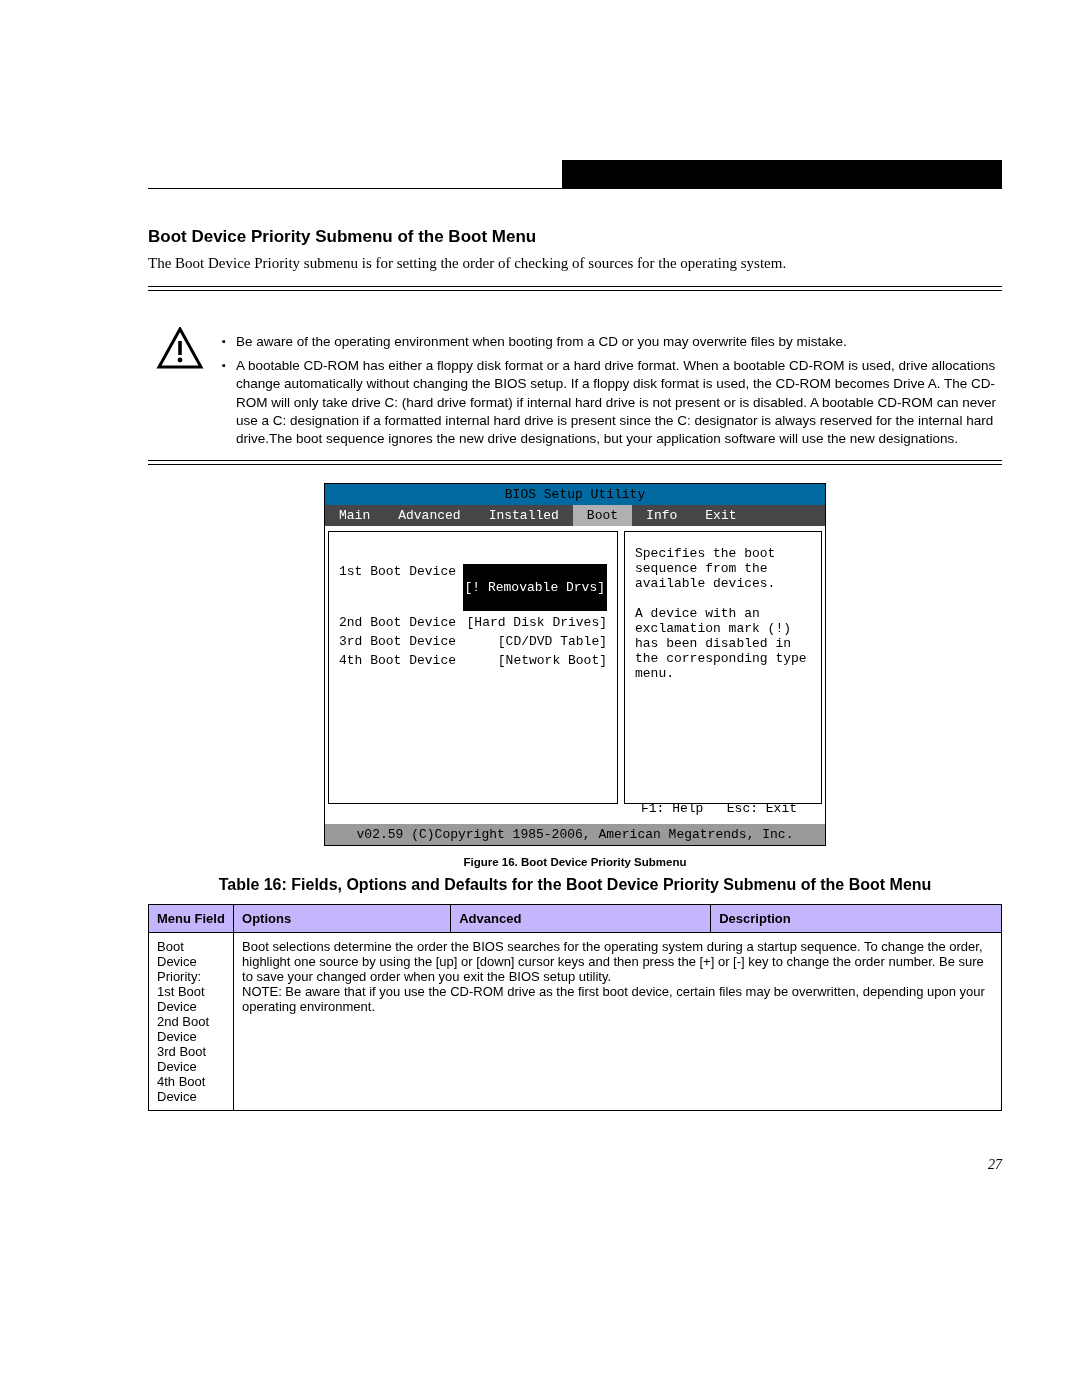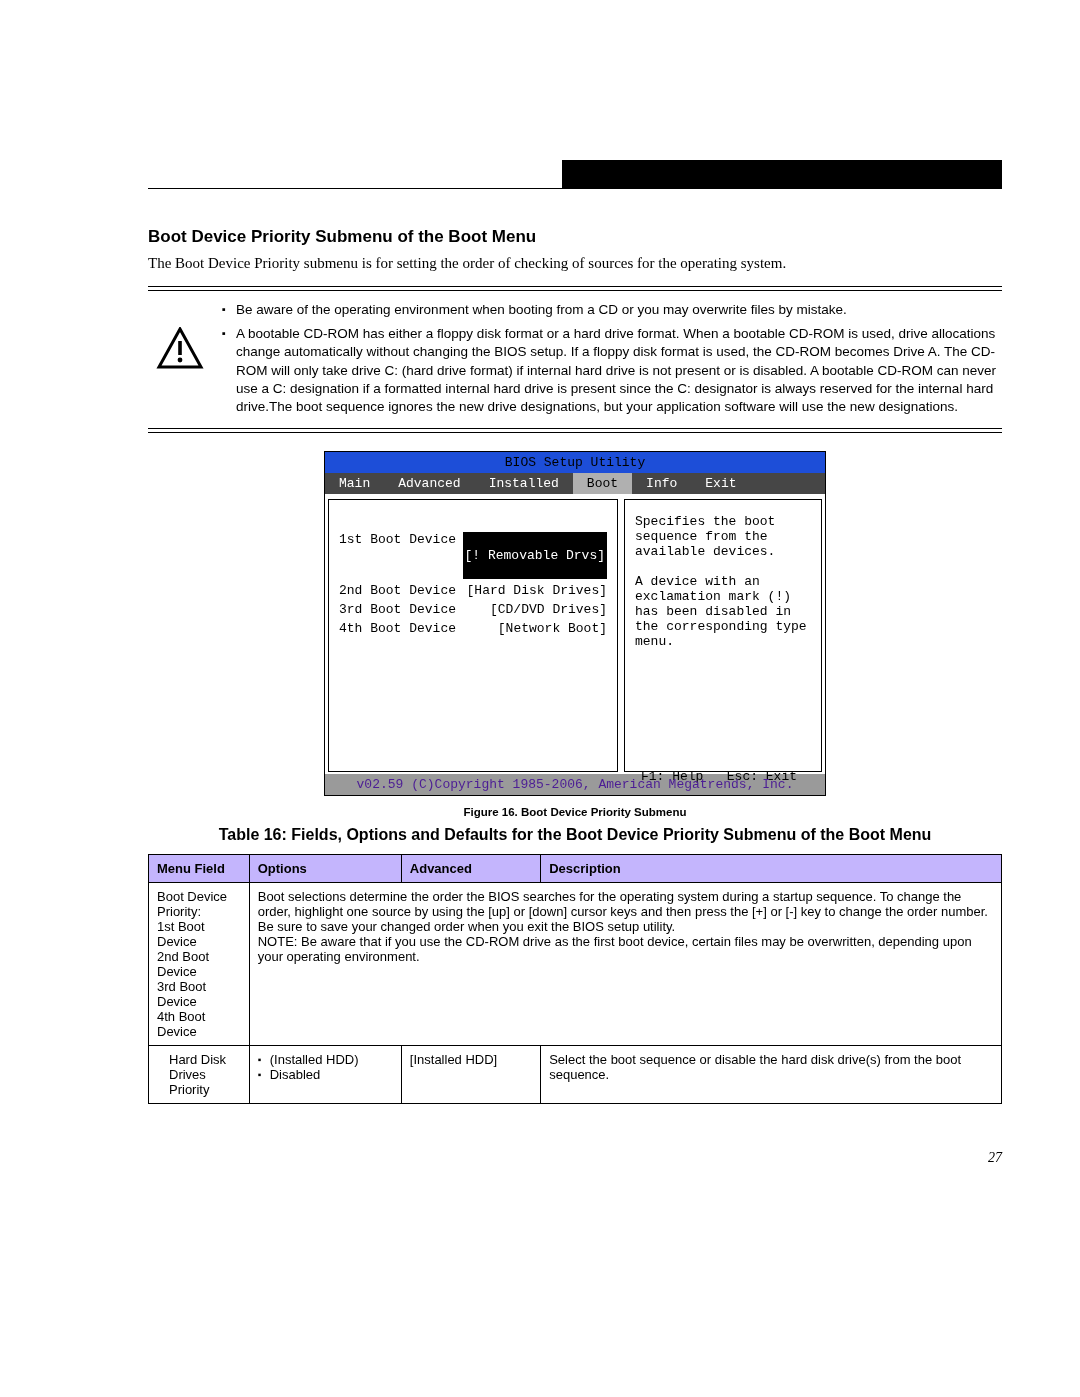--- a/index.html
+++ b/index.html
@@ -50,41 +50,42 @@
     justify-content:center;
     align-items:flex-start;
     padding-top:28px;
   }
   .warn-text{
     flex:1;
     font-family:Arial, Helvetica, sans-serif;
     font-size:13.5px;
     line-height:1.35;
     padding-left:10px;
+    margin-top:32px;
   }
   .bullets{margin:0;padding:0;list-style:none;}
   .bullets li{
     position:relative;
     padding-left:14px;
     margin:2px 0 6px 0;
   }
   .bullets li:before{
     content:"\25AA";
     position:absolute;left:0;top:0;
     font-size:11px;line-height:17px;
   }
   .bios-wrap{
     width:500px;
     margin:18px auto 6px auto;
     border:1px solid #000;
     font-family:"Courier New", monospace;
     font-size:13px;
   }
   .bios-title{
-    background:#1d4ed8;
+    background:#0369a1;
     text-align:center;
     padding:3px 0;
     color:#000;
   }
   .bios-tabs{
     display:flex;
     background:#464646;
     color:#fff;
   }
   .bios-tabs span{
@@ -104,23 +105,24 @@
     padding:14px 10px;
     box-sizing:border-box;
   }
   .bios-left{flex:0 0 58%;}
   .bios-right{flex:1;}
   .bios-row{display:flex;justify-content:space-between;margin:0 0 4px 0;white-space:pre;}
   .bios-row .val{}
   .bios-row .sel{background:#000;color:#fff;padding:16px 2px;}
   .bios-foot{
     background:#9a9a9a;
-    color:#4c1d95;
+    color:#000000;
     text-align:center;
     padding:3px 12px;
+    margin-top:18px;
   }
   .bios-keys{
     text-align:right;
     padding:10px 14px 0 0;
     white-space:pre;
   }
   .bios-right-text{
     white-space:pre-line;
   }
   .fig-caption{
@@ -219,21 +221,21 @@
         <div class="bios-row">
           <span>1st Boot Device</span>
           <span class="sel">[! Removable Drvs]</span>
         </div>
         <div class="bios-row">
           <span>2nd Boot Device</span>
           <span class="val">[Hard Disk Drives]</span>
         </div>
         <div class="bios-row">
           <span>3rd Boot Device</span>
-          <span class="val">[CD/DVD Drives]</span>
+          <span class="val">[CD/DVD Table]</span>
         </div>
         <div class="bios-row">
           <span>4th Boot Device</span>
           <span class="val">[Network Boot]</span>
         </div>
       </div>
       <div class="bios-right">
         <div class="bios-right-text">Specifies the boot sequence from the available devices.
 
 A device with an exclamation mark (!) has been disabled in the corresponding type menu.</div>
@@ -259,28 +261,17 @@
     <tbody>
       <tr>
         <td style="white-space:pre-line">Boot Device Priority:
 1st Boot Device
 2nd Boot Device
 3rd Boot Device
 4th Boot Device</td>
         <td colspan="3" style="white-space:pre-line">Boot selections determine the order the BIOS searches for the operating system during a startup sequence. To change the order, highlight one source by using the [up] or [down] cursor keys and then press the [+] or [-] key to change the order number. Be sure to save your changed order when you exit the BIOS setup utility.
 NOTE: Be aware that if you use the CD-ROM drive as the first boot device, certain files may be overwritten, depending upon your operating environment.</td>
       </tr>
-      <tr>
-        <td style="padding-left:20px">Hard Disk Drives Priority</td>
-        <td>
-          <ul class="opt-bullets">
-            <li>(Installed HDD)</li>
-            <li>Disabled</li>
-          </ul>
-        </td>
-        <td>[Installed HDD]</td>
-        <td>Select the boot sequence or disable the hard disk drive(s) from the boot sequence.</td>
-      </tr>
     </tbody>
   </table>
 
   <div class="pageno">27</div>
 </div>
 
 </body></html>

